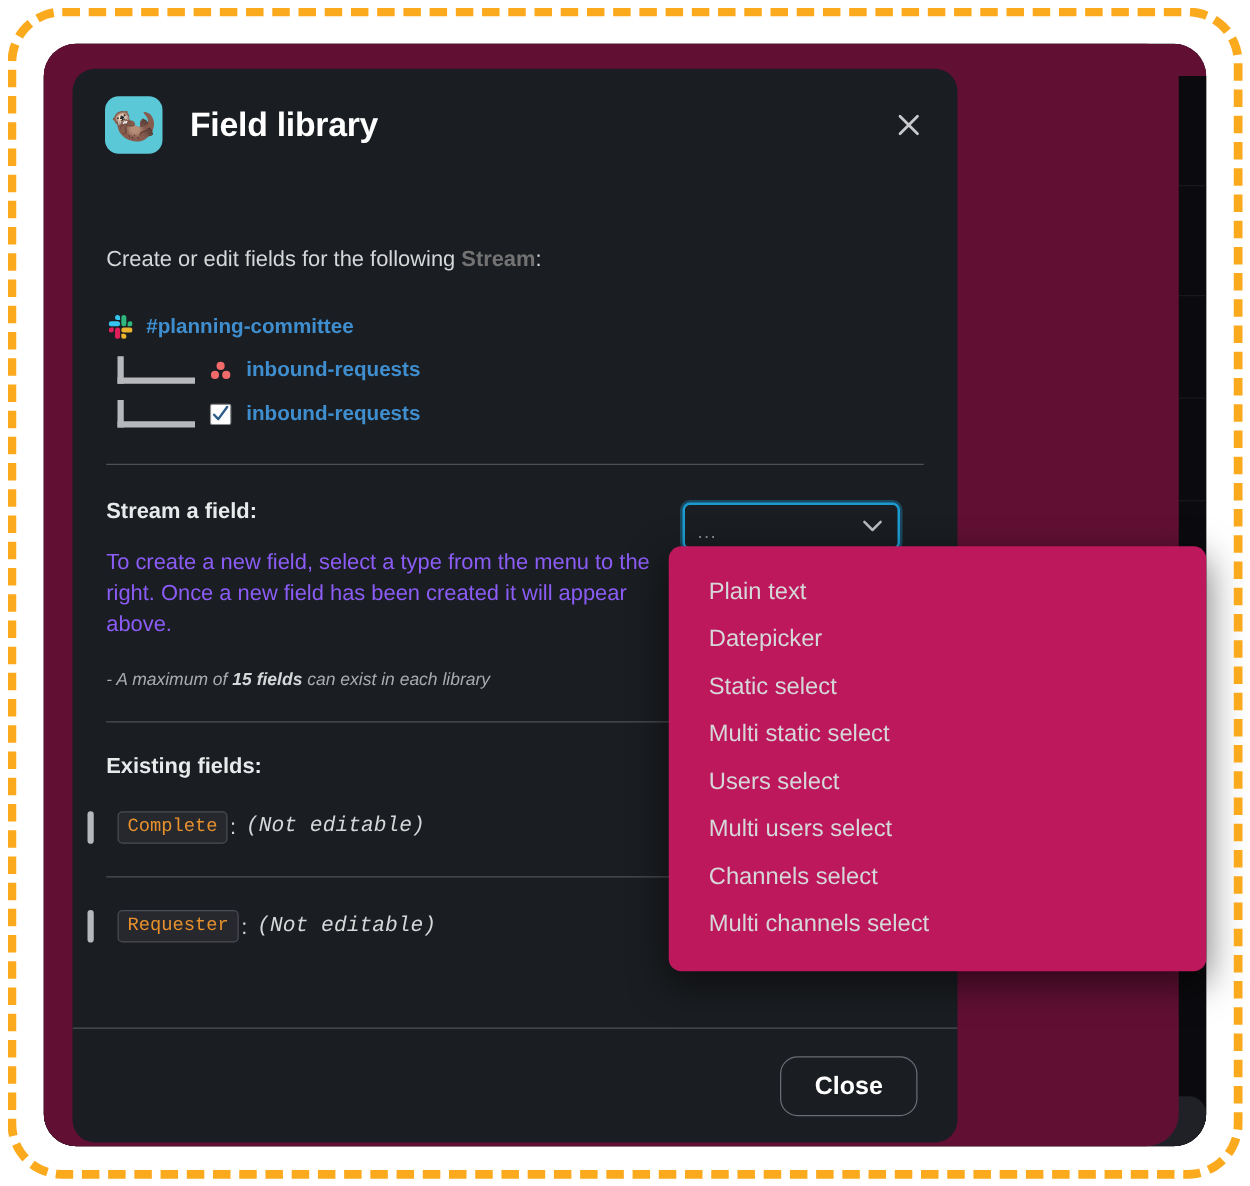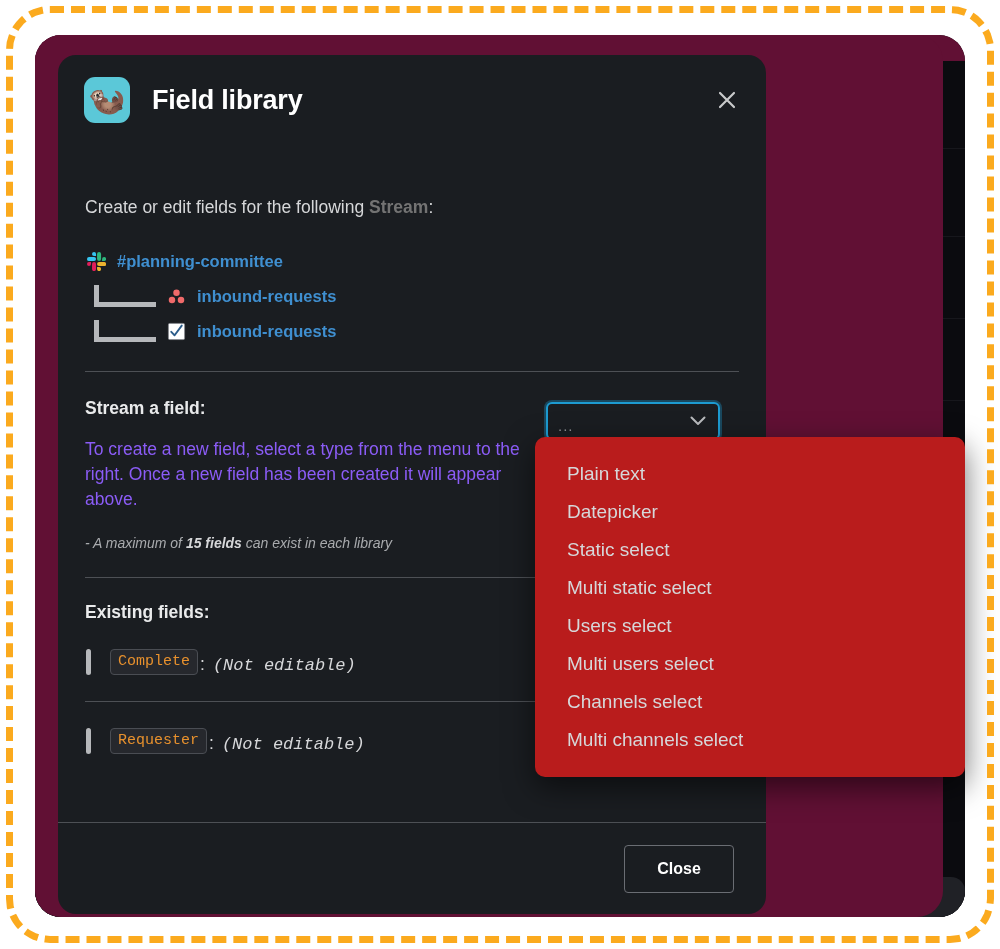--- a/index.html
+++ b/index.html
@@ -253,22 +253,22 @@
     margin: 26px 27px 0 27px;
   }
 
   .fields-title {
     padding: 24px 27px 0 27px;
     font-size: 17.5px;
     font-weight: bold;
     color: #e9eaeb;
   }
   .field-row {
-    display: flex; align-items: flex-end;
-    padding: 26px 27px 0 28px;
+    display: flex; align-items: center;
+    padding: 26px 27px 0 12px;
   }
   .field-bar {
     width: 5px; height: 26px;
     background: #b6b8bb;
     border-radius: 3px;
     margin-right: 19px;
     flex: 0 0 auto;
   }
   .code-chip {
     background: #26282d;
@@ -293,23 +293,23 @@
     position: absolute;
     left: 0; bottom: 0; width: 100%; height: 92px;
     border-top: 1px solid #4d5055;
   }
   .close-button {
     position: absolute;
     right: 32px; top: 22px;
     width: 110px; height: 48px;
     background: transparent;
     border: 1px solid #6a6d73;
-    border-radius: 4px;
+    border-radius: 14px;
     color: #ffffff;
-    font-size: 16px;
+    font-size: 20px;
     font-weight: bold;
     font-family: "Liberation Sans", sans-serif;
     cursor: pointer;
   }
 
   
   .select-wrap {
     position: absolute;
     left: 546px; top: 402px;
     width: 174px; height: 38px;
@@ -337,21 +337,21 @@
     position: absolute;
     right: 12px; top: 50%;
     transform: translateY(-50%);
     display: flex;
   }
 
   .dropdown {
     position: absolute;
     left: 535px; top: 437px;
     width: 430px;
-    background: #b91c1c;
+    background: #be185d;
     border-radius: 10px;
     box-shadow: 0 10px 30px rgba(0,0,0,.55);
     padding: 18px 0 18px 0;
     z-index: 40;
   }
   .dd-item {
     padding: 0 0 0 32px;
     height: 38px;
     display: flex; align-items: center;
     font-size: 19px;

